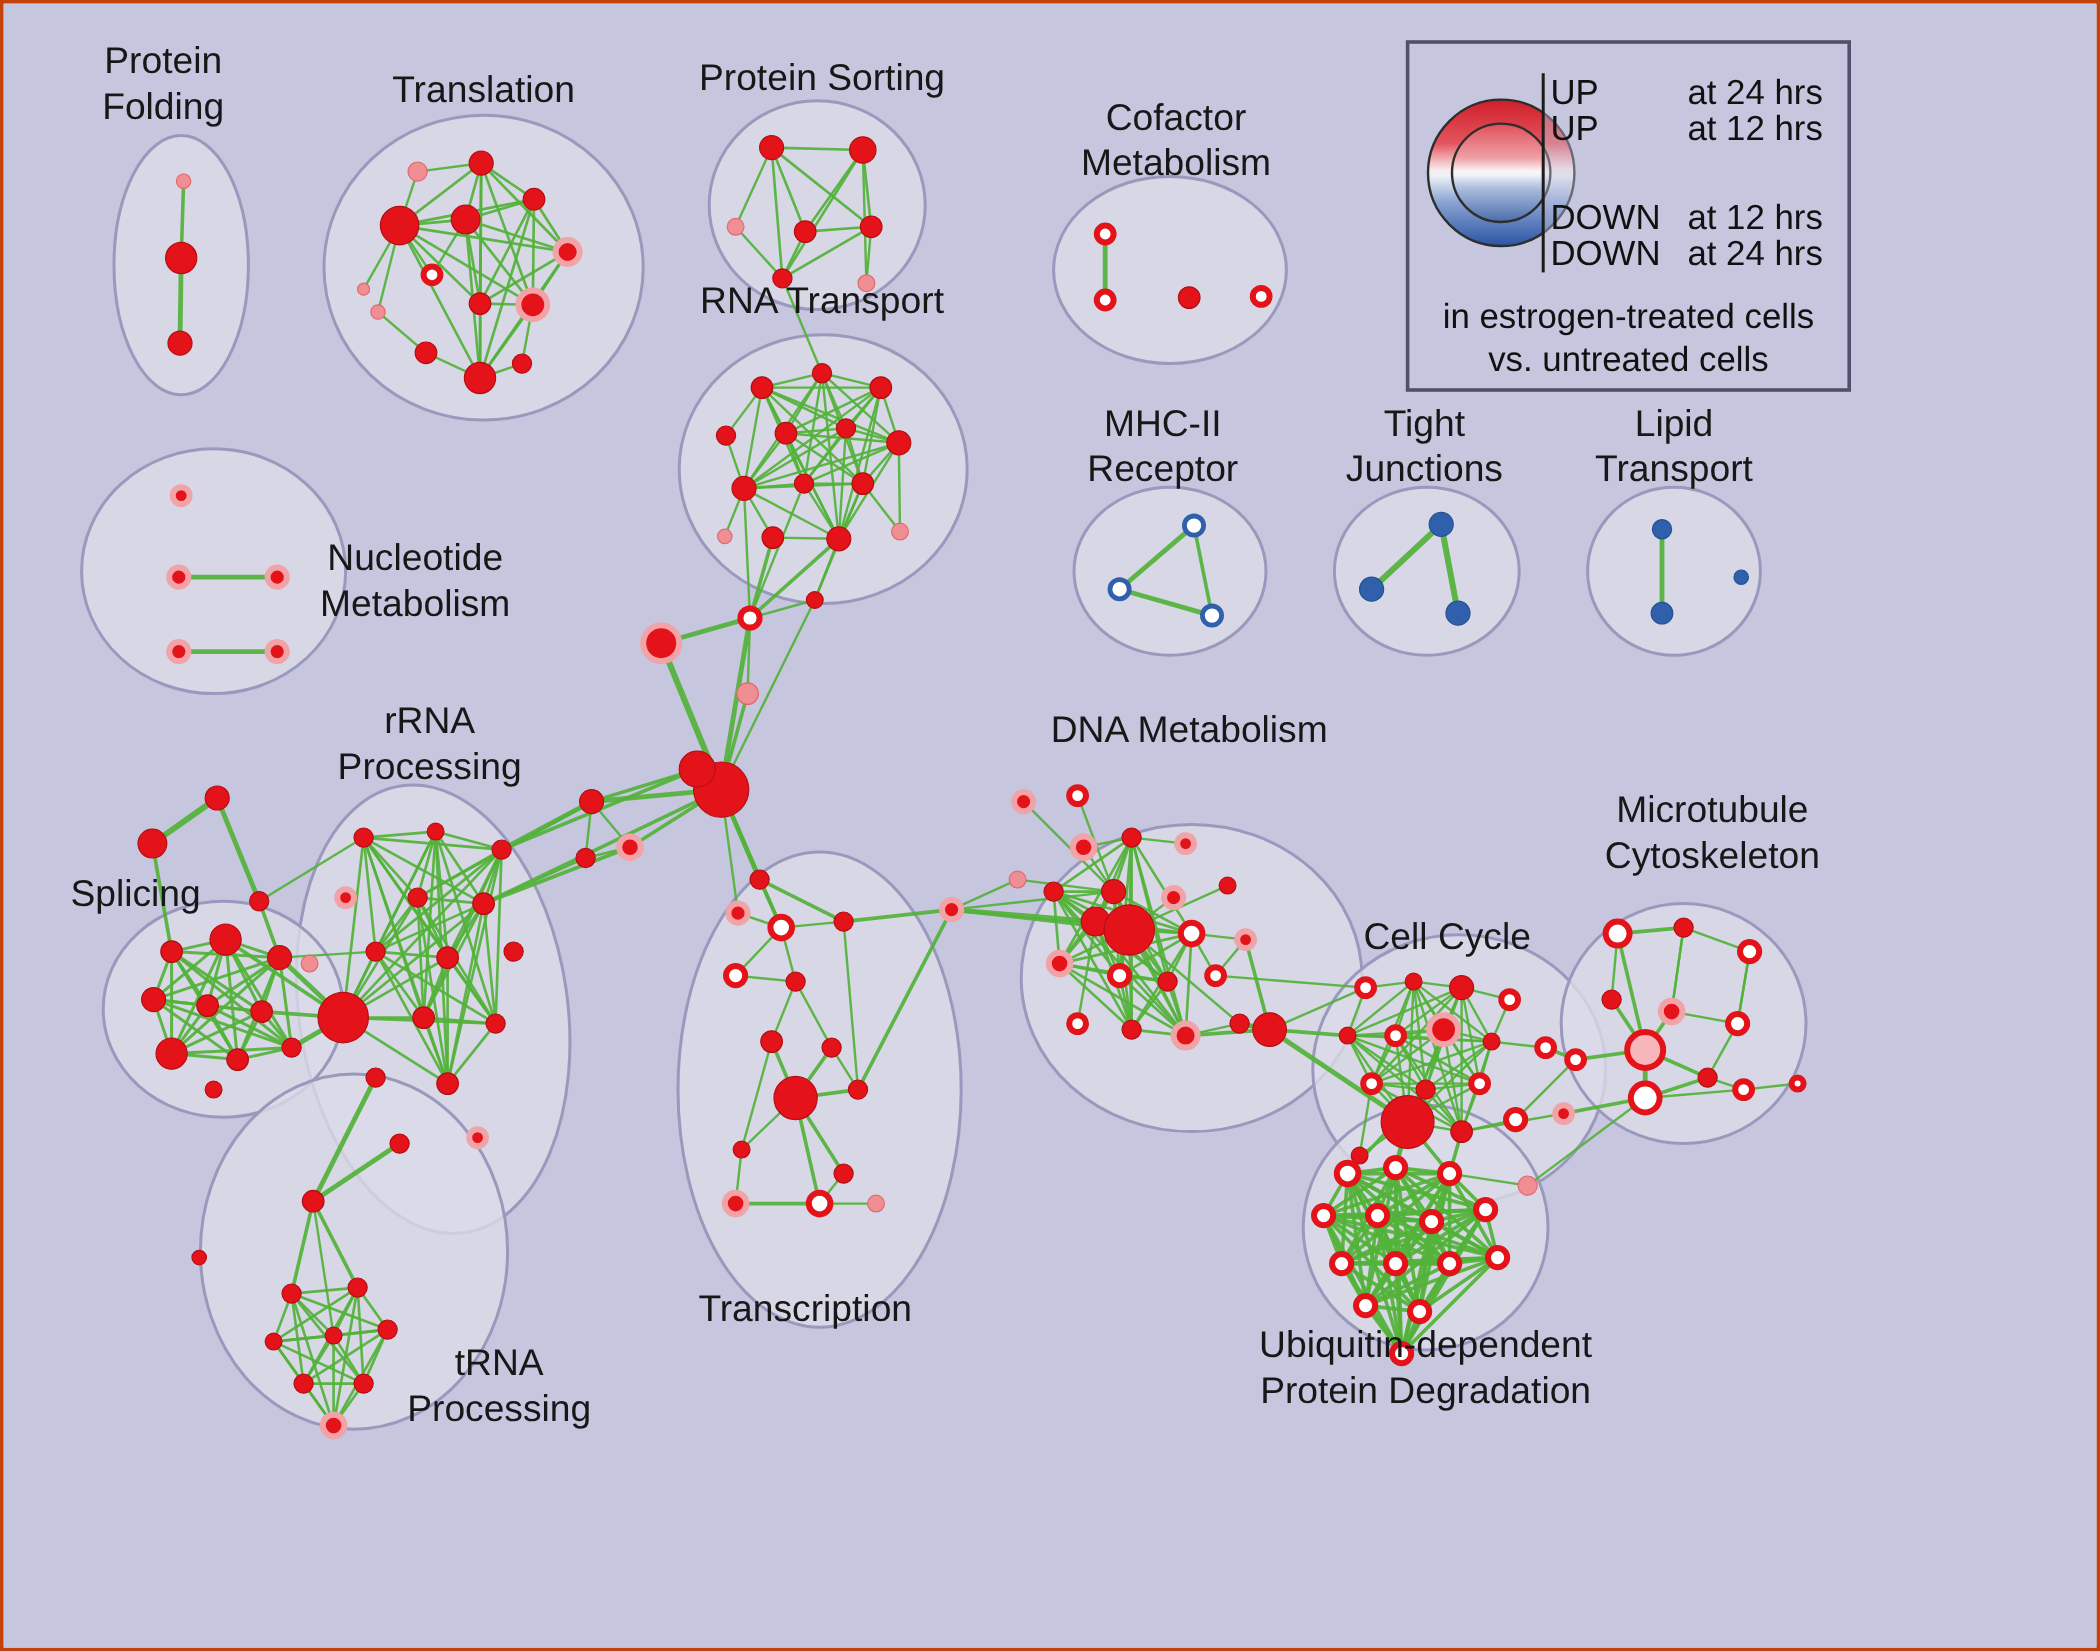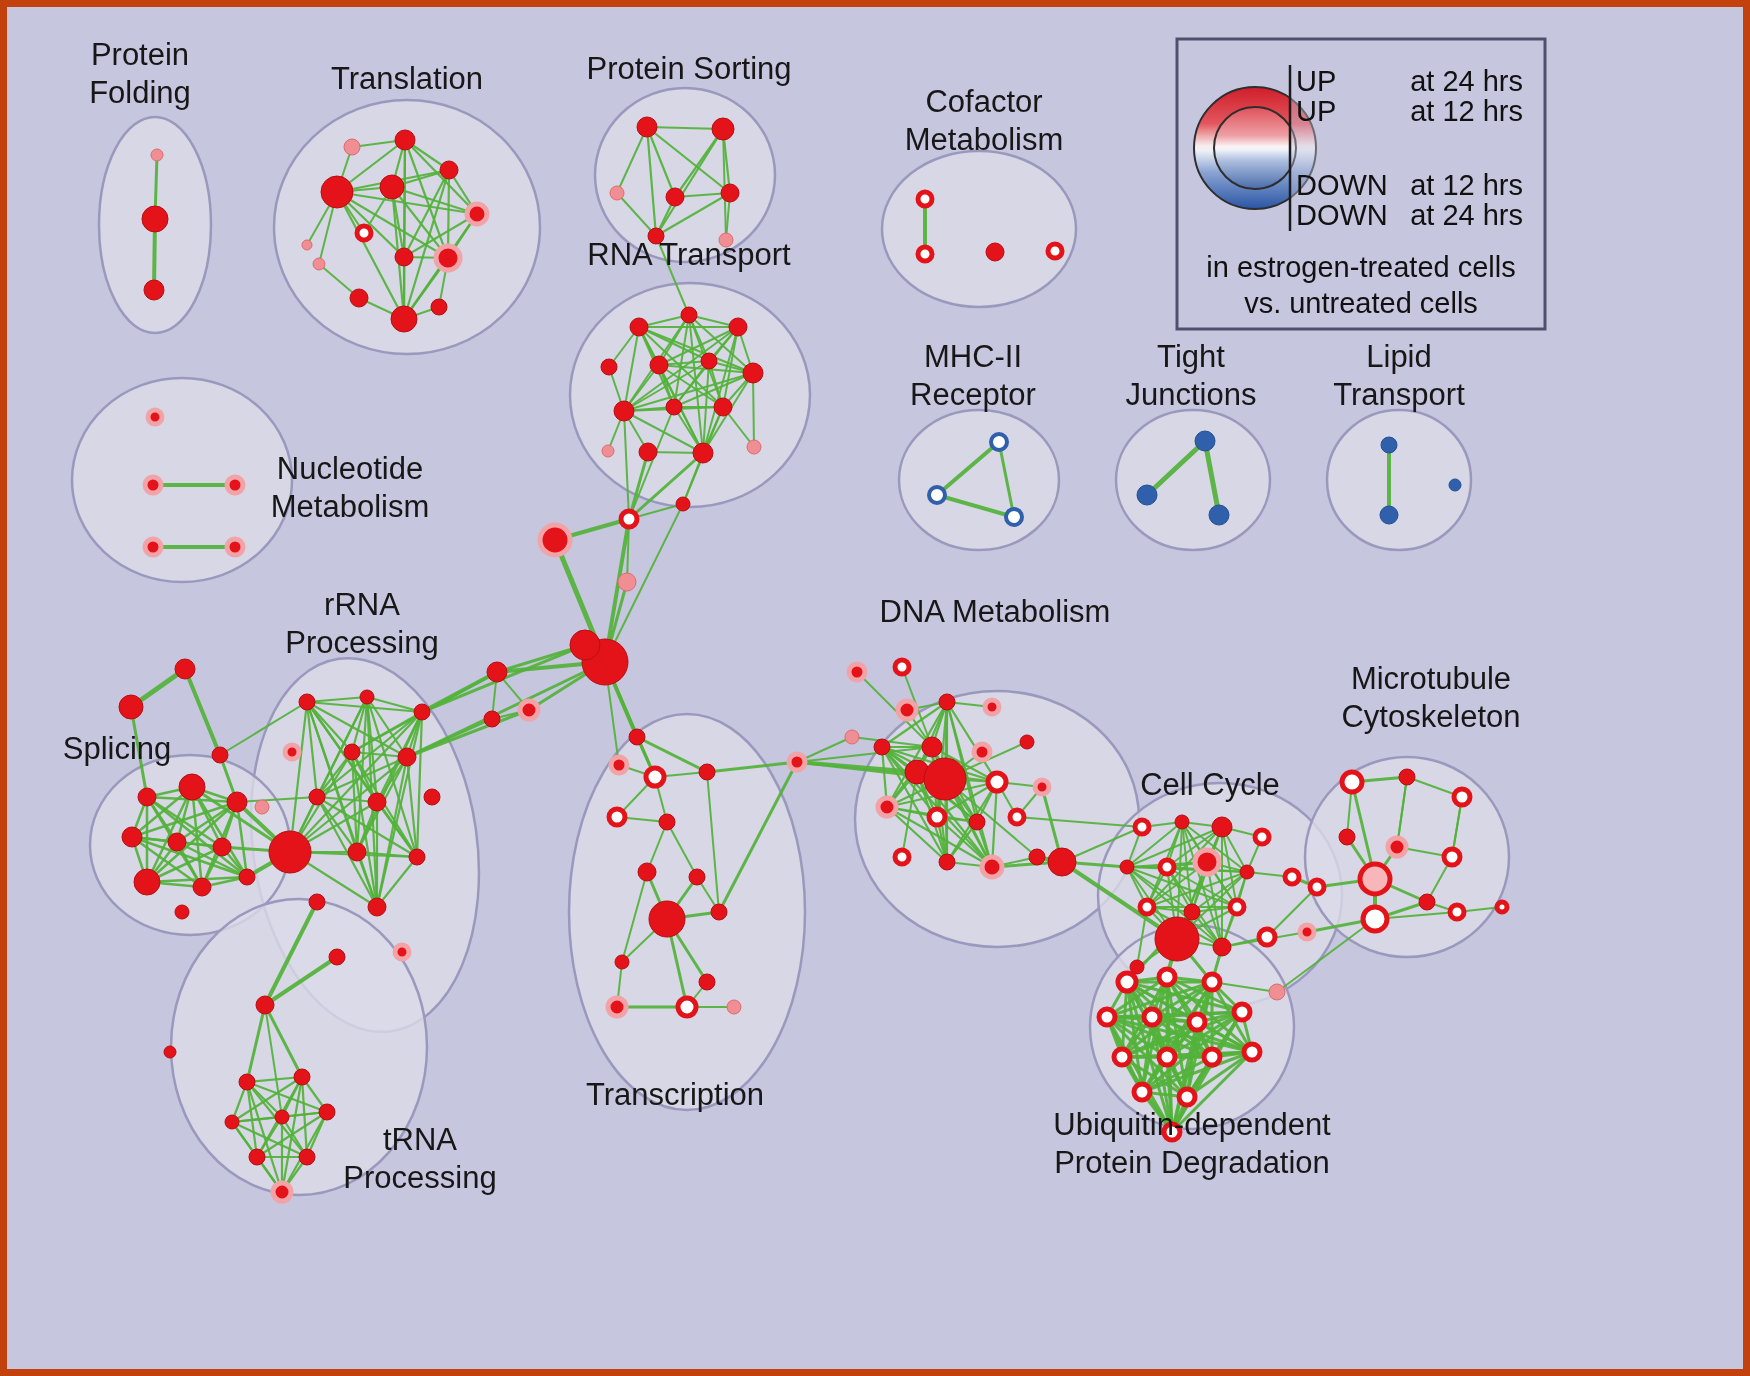--- a/index.html
+++ b/index.html
@@ -1,18 +1,18 @@
 <!DOCTYPE html>
 <html><head>
 <meta charset="utf-8">
 <style>
   html,body{margin:0;padding:0;background:#ffffff;}
   .canvas{
     width:1750px;height:1376px;box-sizing:border-box;
-    border:7px solid #c2410c;position:relative;overflow:hidden;
+    border:3px solid #c2410c;position:relative;overflow:hidden;
   }
   svg{display:block;}
   svg text{font-family:"Liberation Sans", sans-serif;}
   .blob{fill:#dbdbe8;fill-opacity:.78;stroke:#9a99bd;stroke-width:2.5;}
   .cluster-label{font-size:31px;fill:#171717;text-anchor:middle;}
   .legend-box{fill:none;stroke:#50506e;stroke-width:3;}
   .legend-text{font-size:29px;fill:#111111;}
 </style>
 </head>
 <body>

